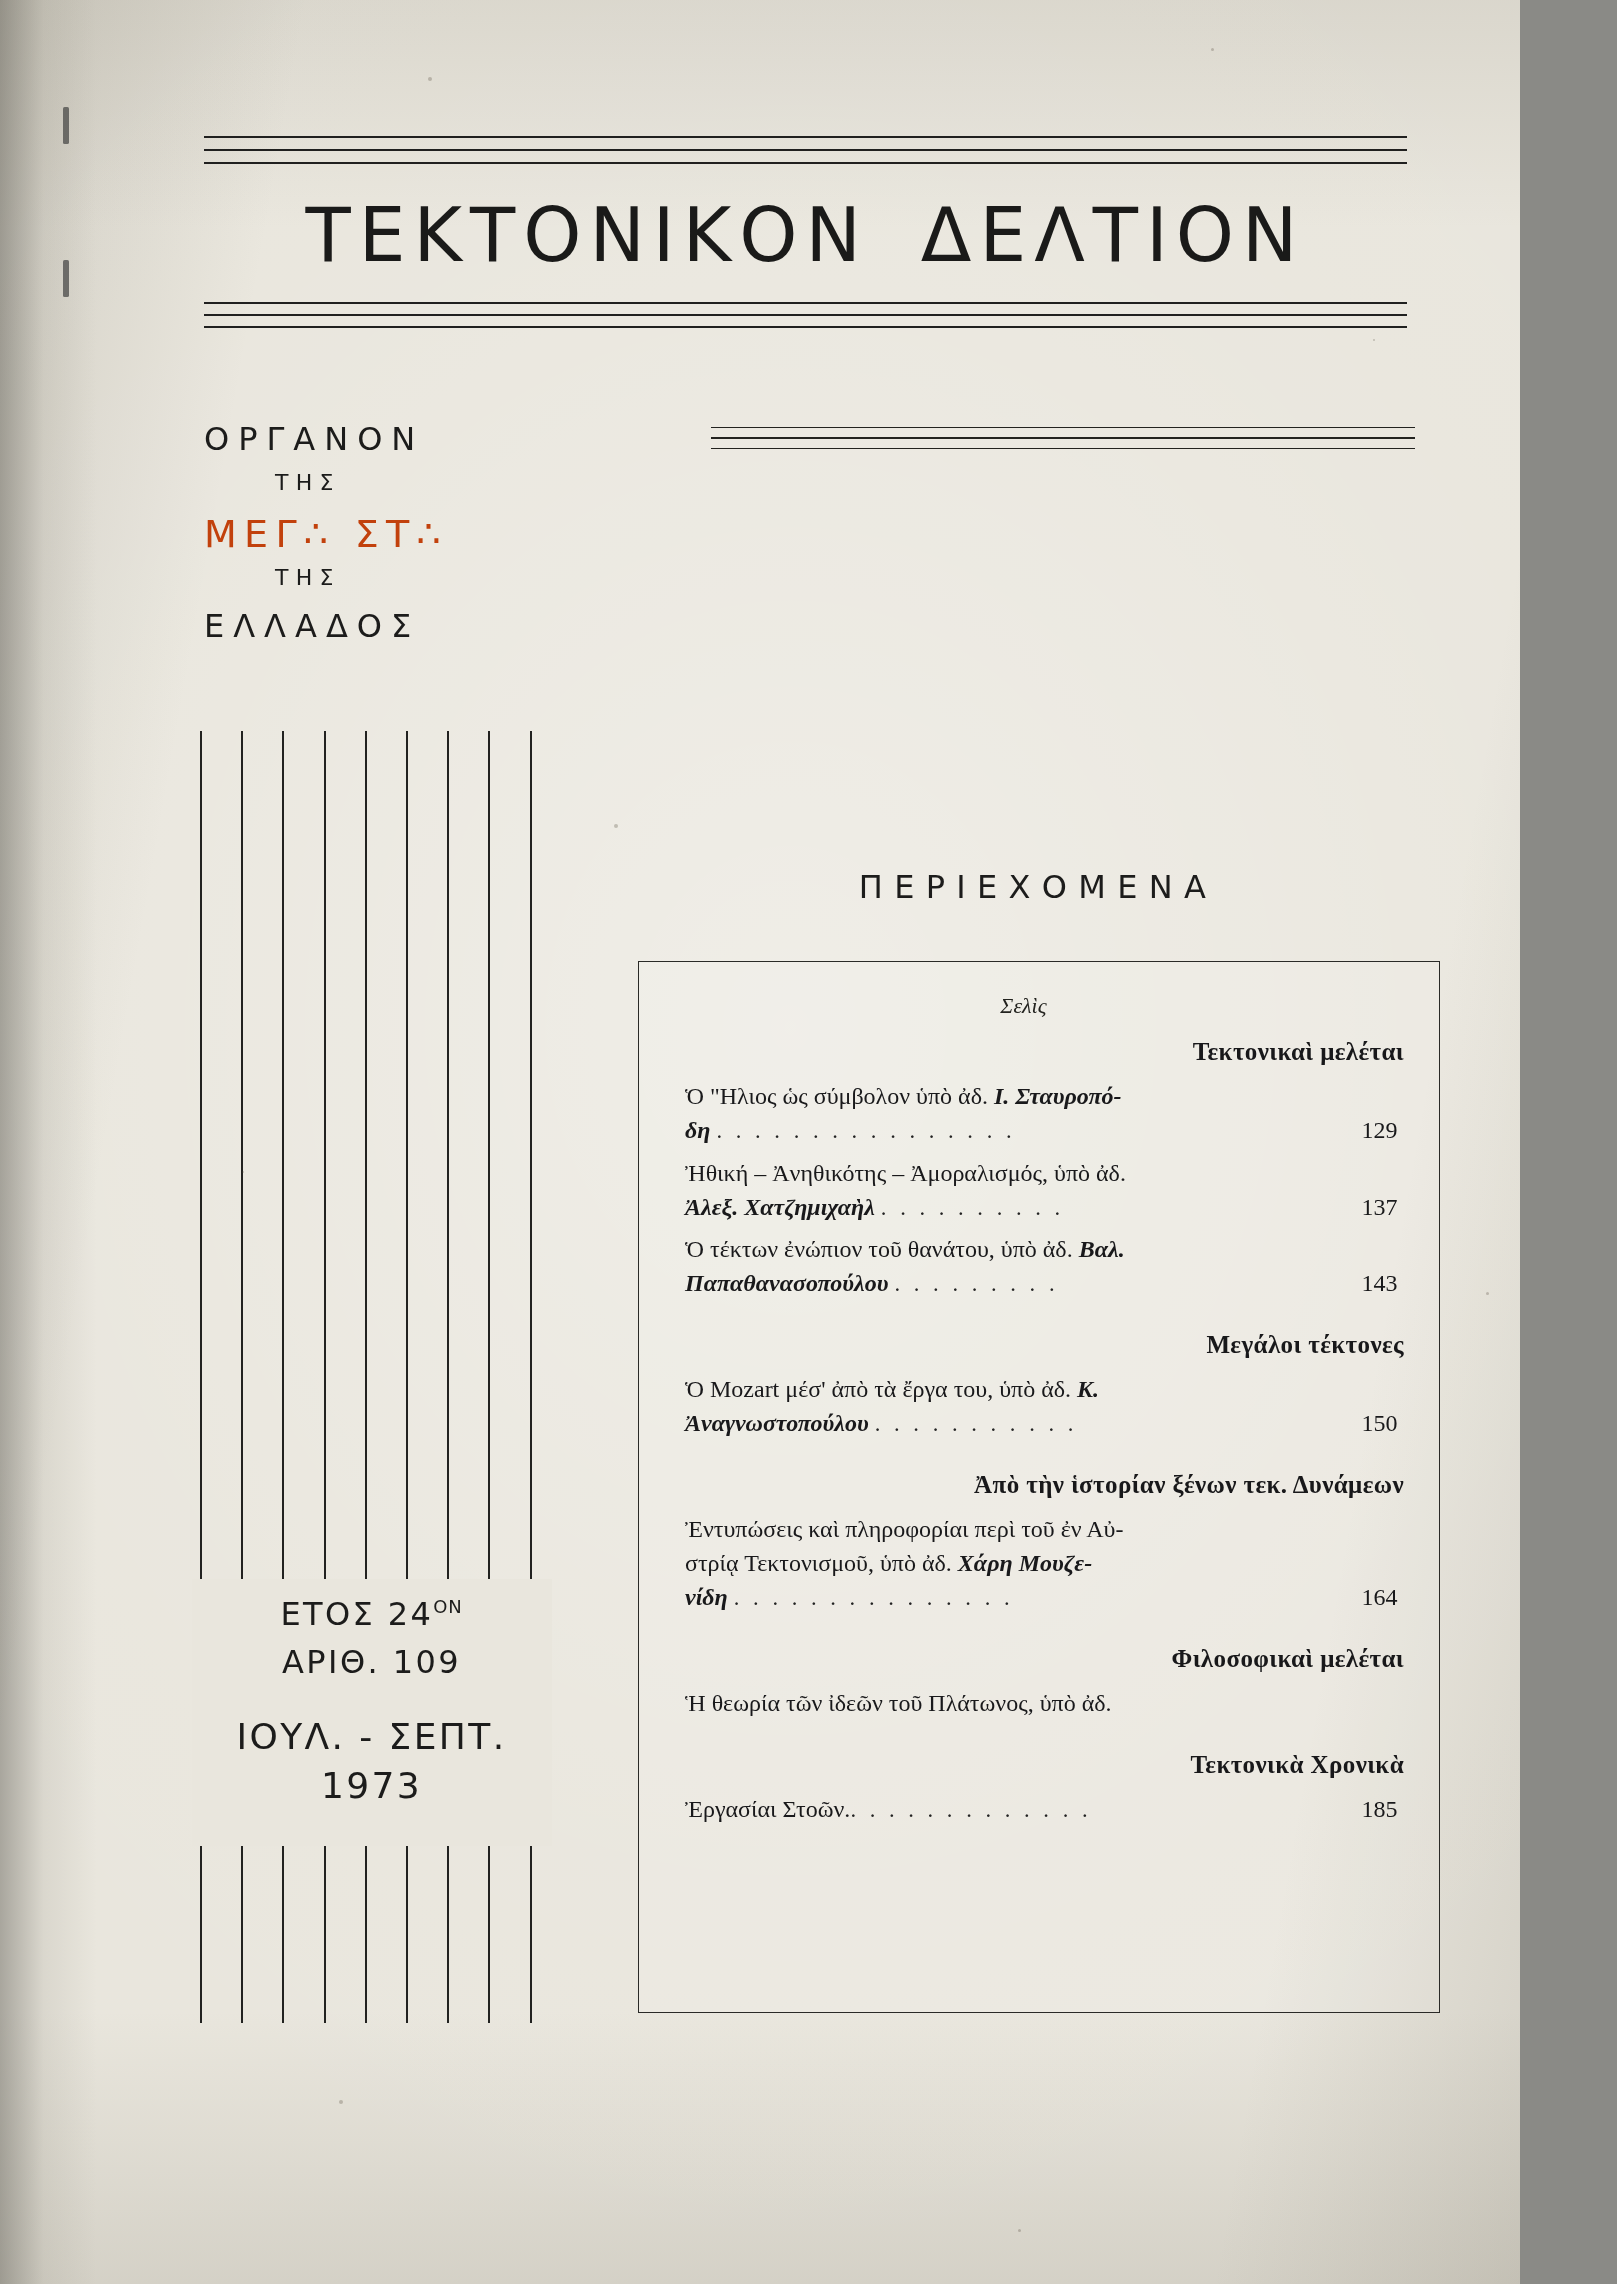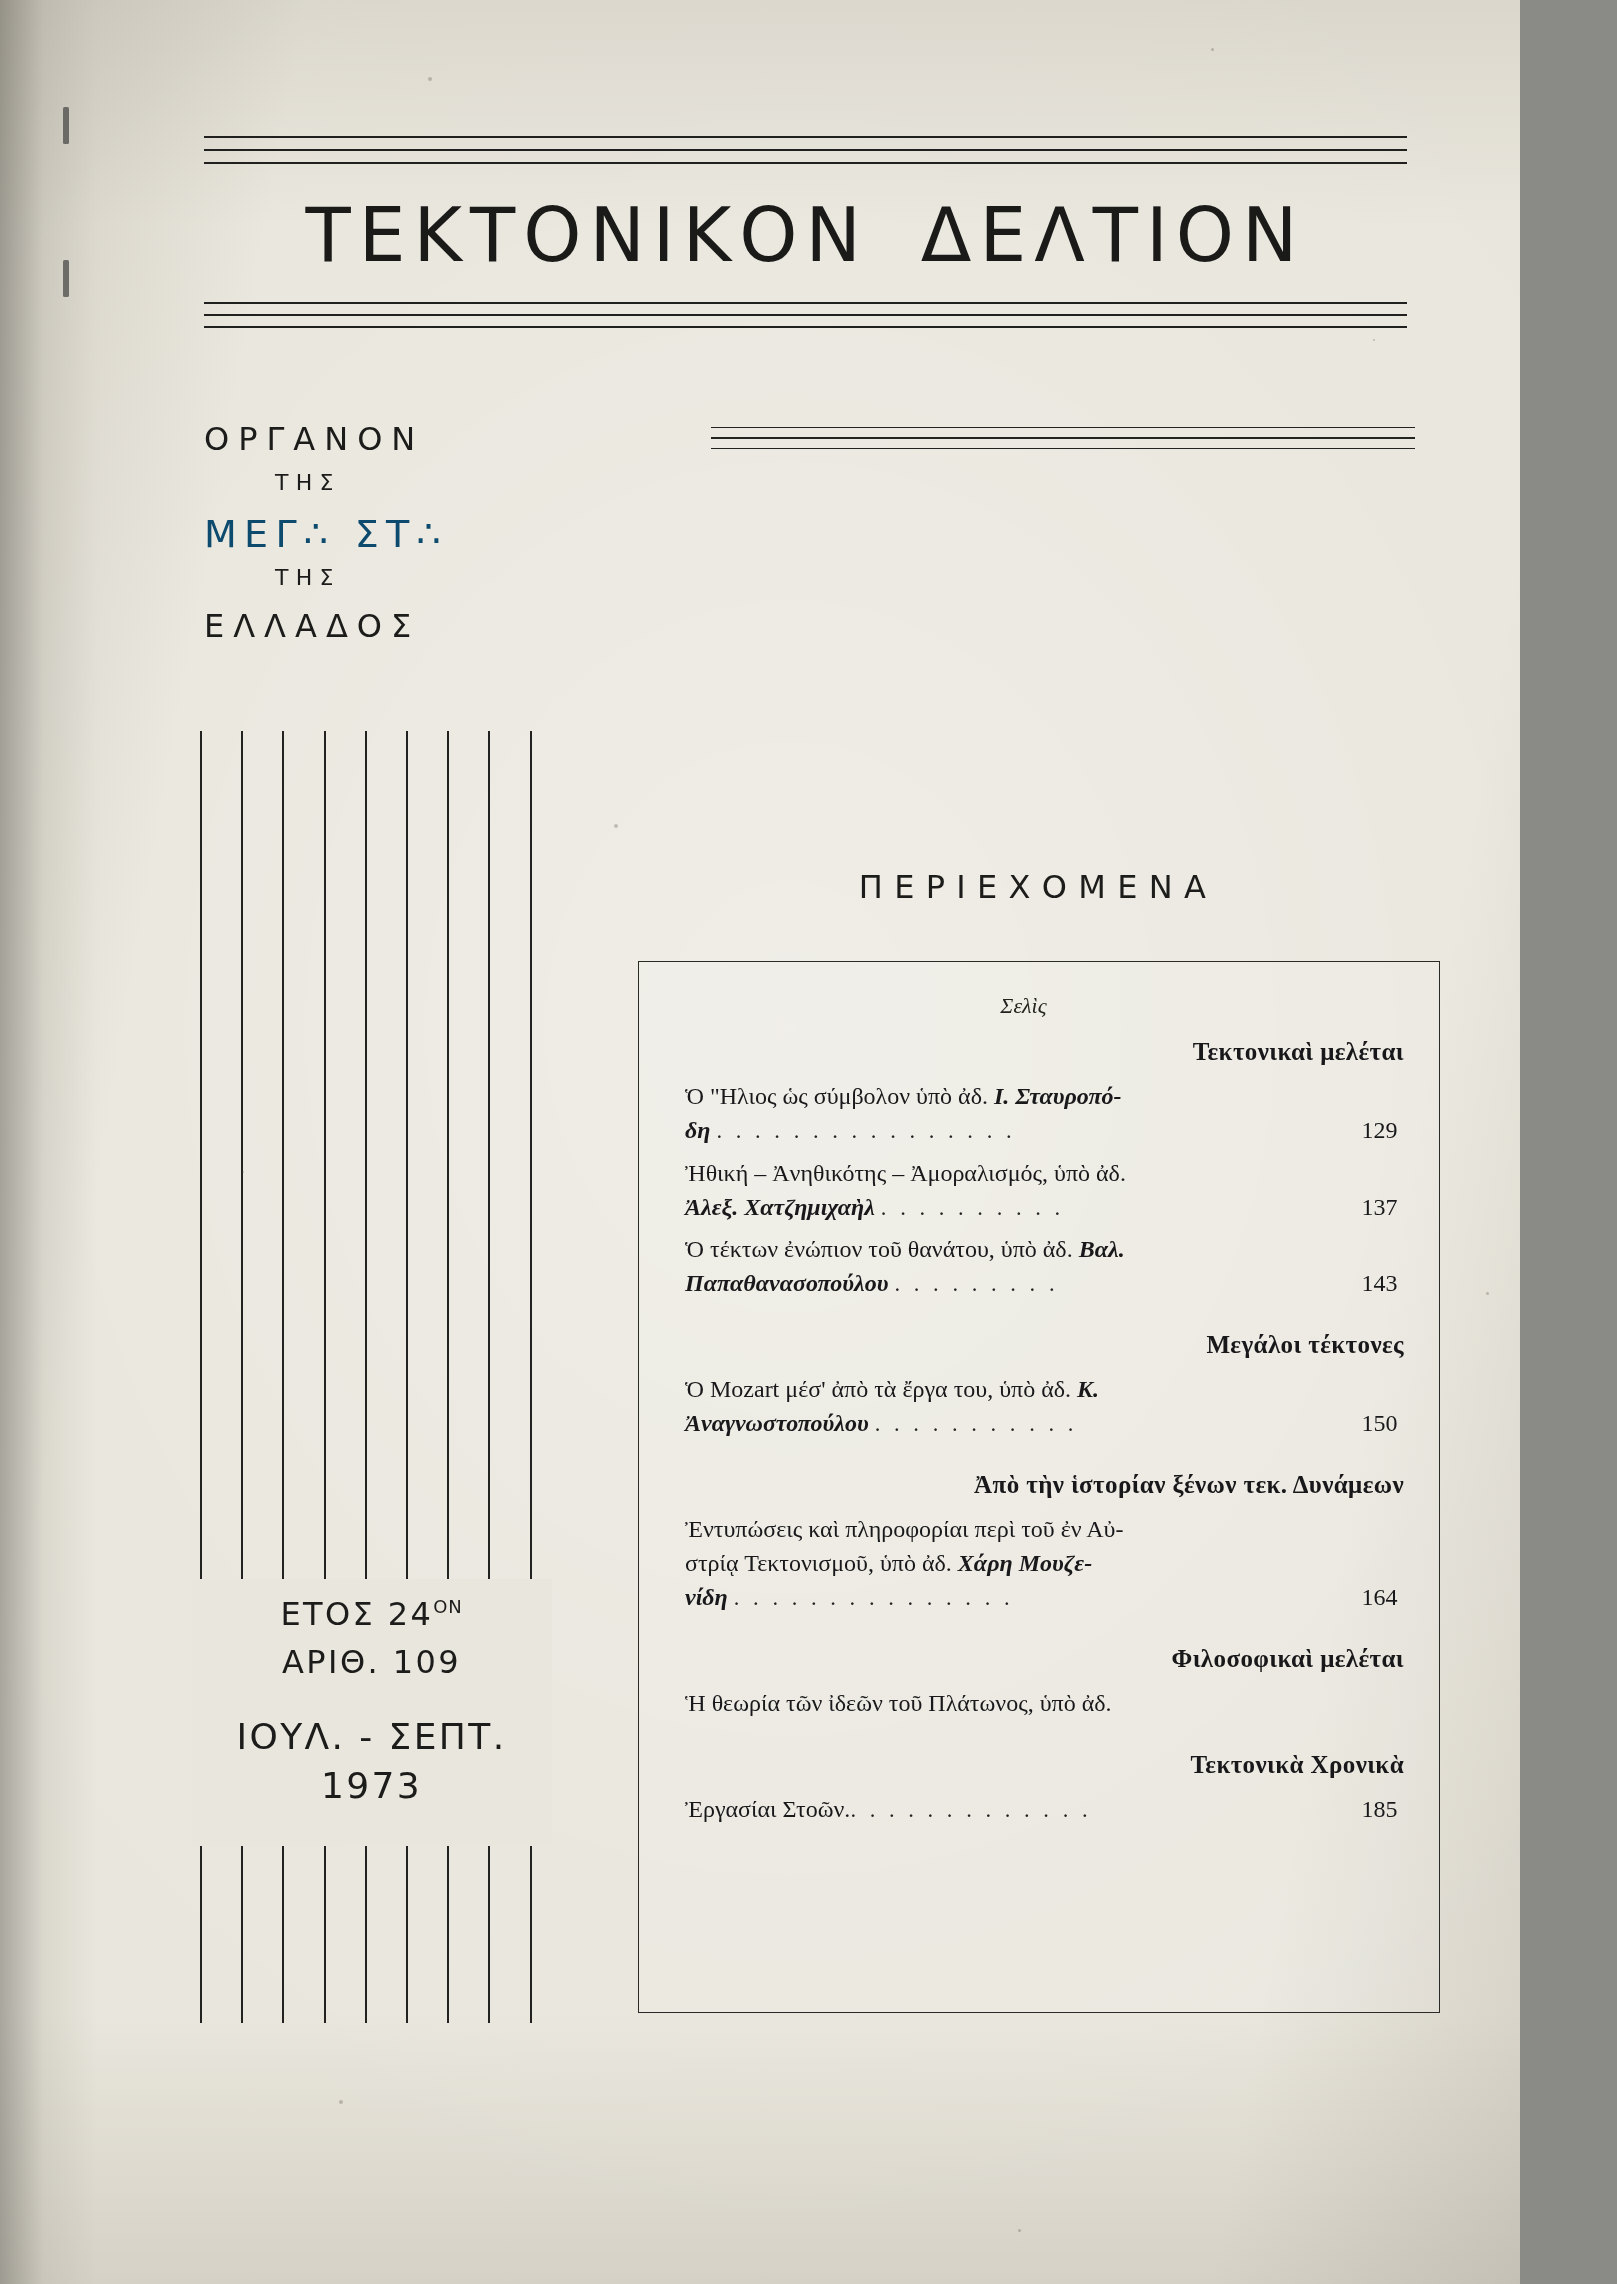--- a/index.html
+++ b/index.html
@@ -93,21 +93,21 @@
   .organ-small {
     font-family: "DejaVu Sans", sans-serif;
     font-size: 22px;
     letter-spacing: 7.3px;
     color: #1c1c1b;
   }
   .organ-mid {
     font-family: "DejaVu Sans", sans-serif;
     font-size: 38px;
     letter-spacing: 7.3px;
-    color: #0c4a6e;
+    color: #c2410c;
     white-space: nowrap;
   }
   .organ-rules {
     position: absolute;
     left: 507px;
     top: 6.5px;
     width: 704px;
   }
   .organ-rules .rule { height: 1.6px; background: #23231f; }
   .organ-rules .sp { height: 9px; }

